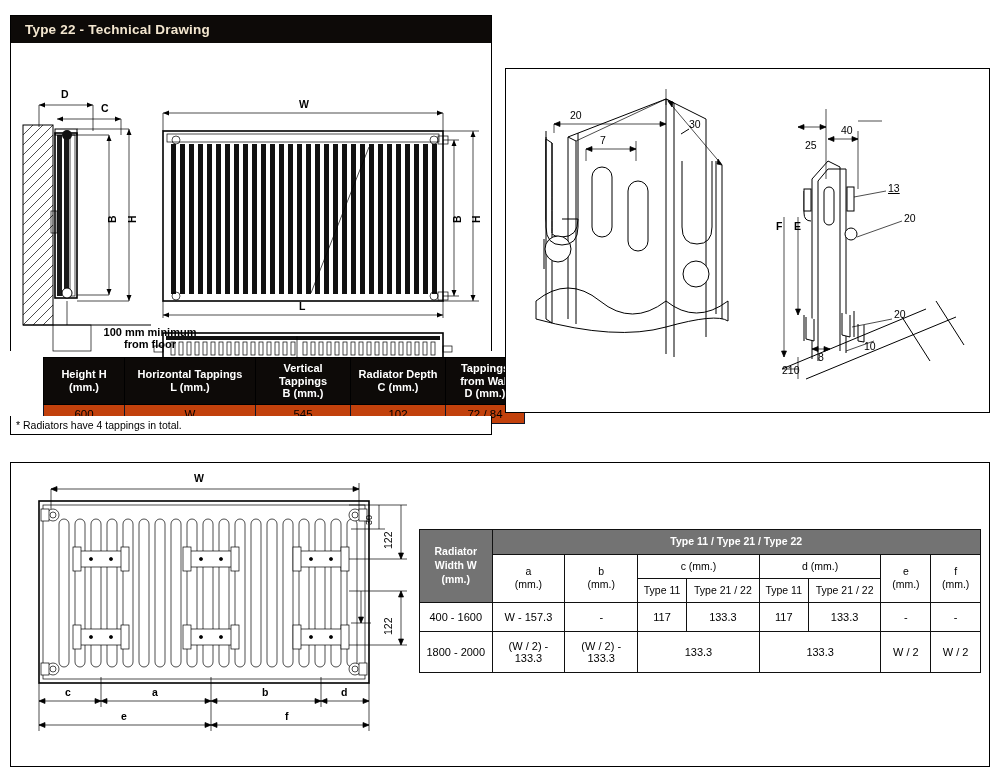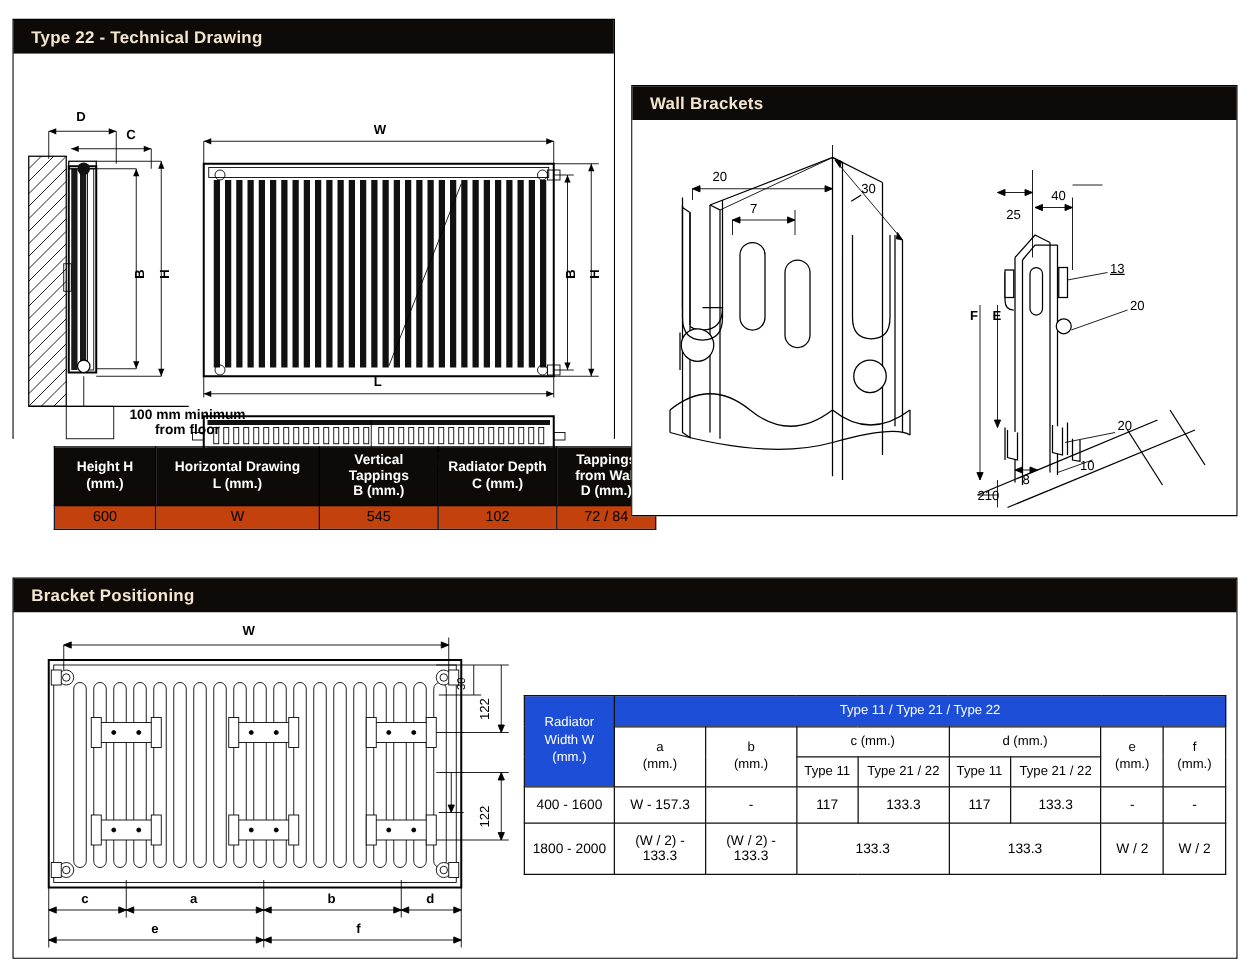--- a/index.html
+++ b/index.html
@@ -48,21 +48,21 @@
     position:absolute;left:-1px;width:482px;box-sizing:border-box;
     border:1px solid #000;border-top:none;background:#fff;
     font-size:10.5px;padding:3px 5px;
   }
 
   .bp-table{
     position:absolute;left:418px;top:545px;width:562px;
     font-size:10.5px;background:#fff;
   }
   .bp-table th,.bp-table td{border:1px solid #111;text-align:center;vertical-align:middle;}
-  .bp-table th.dark{background:#1d4ed8;color:#fff;font-weight:normal;padding:5px 4px;line-height:1.3;}
+  .bp-table th.dark{background:#737373;color:#fff;font-weight:bold;padding:5px 4px;line-height:1.3;}
   .bp-table th.light{background:#fff;color:#000;font-weight:normal;padding:5px 3px;line-height:1.25;}
   .bp-table td{background:#fff;padding:8px 3px;font-size:11px;}
 
   
   svg{display:block;}
   .ln{stroke:#000;stroke-width:1;fill:none;}
   .ln2{stroke:#000;stroke-width:1.6;fill:none;}
   .thin{stroke:#000;stroke-width:.7;fill:none;}
   .hatch{stroke:#000;stroke-width:.7;}
   .fin{fill:#111;}
@@ -281,21 +281,21 @@
   </div>
 
   <table class="tech-table" style="top:341px;margin-left:33px;">
     <thead>
       <tr>
         <th style="width:74px">
           <span>Height H</span><br>
           <span>(mm.)</span>
         </th>
         <th style="width:124px">
-          <span>Horizontal Drawing</span><br>
+          <span>Horizontal Tappings</span><br>
           <span>L (mm.)</span>
         </th>
         <th style="width:88px">
           <span>Vertical Tappings</span><br>
           <span>B (mm.)</span>
         </th>
         <th style="width:88px">
           <span>Radiator Depth</span><br>
           <span>C (mm.)</span>
         </th>
@@ -308,24 +308,24 @@
     <tbody>
       <tr>
         <td>600</td>
         <td>W</td>
         <td>545</td>
         <td>102</td>
         <td>72 / 84</td>
       </tr>
     </tbody>
   </table>
+  <div class="footnote" style="top:400px;">* Radiators have 4 tappings in total.</div>
 </div>
 
 <div class="panel" id="panel-brackets">
-  <div class="panel-header">Wall Brackets</div>
   <div class="panel-body" style="height:316px;position:relative;">
 
     <svg class="dwg" viewBox="0 0 483 316">
 
       <g class="ln">
 
         <path d="M62 68 L160 30 L200 50" fill="none"></path>
         <path d="M62 68 L62 250" fill="none"></path>
         <path d="M160 30 L160 285" fill="none"></path>
         <path d="M200 50 L200 268" fill="none"></path>
@@ -463,21 +463,20 @@
     <span class="lbl b" style="left:270px;top:152px;">F</span>
     <span class="lbl b" style="left:288px;top:152px;">E</span>
     <span class="lbl" style="left:388px;top:240px;">20</span>
     <span class="lbl" style="left:312px;top:283px;">8</span>
     <span class="lbl" style="left:358px;top:272px;">10</span>
     <span class="lbl" style="left:276px;top:296px;">210</span>
   </div>
 </div>
 
 <div class="panel" id="panel-bracketpos">
-  <div class="panel-header">Bracket Positioning</div>
   <div class="panel-body" style="height:276px;position:relative;">
 
     <svg style="position:absolute;left:0;top:0;width:420px;height:276px;" viewBox="0 0 420 276">
 
       <g class="thin">
         <line x1="40" y1="26" x2="348" y2="26"></line>
         <path d="M40 26 l6 -2.5 v5 z" fill="#000"></path>
         <path d="M348 26 l-6 -2.5 v5 z" fill="#000"></path>
         <line x1="40" y1="26" x2="40" y2="46"></line>
         <line x1="348" y1="20" x2="348" y2="52"></line>

